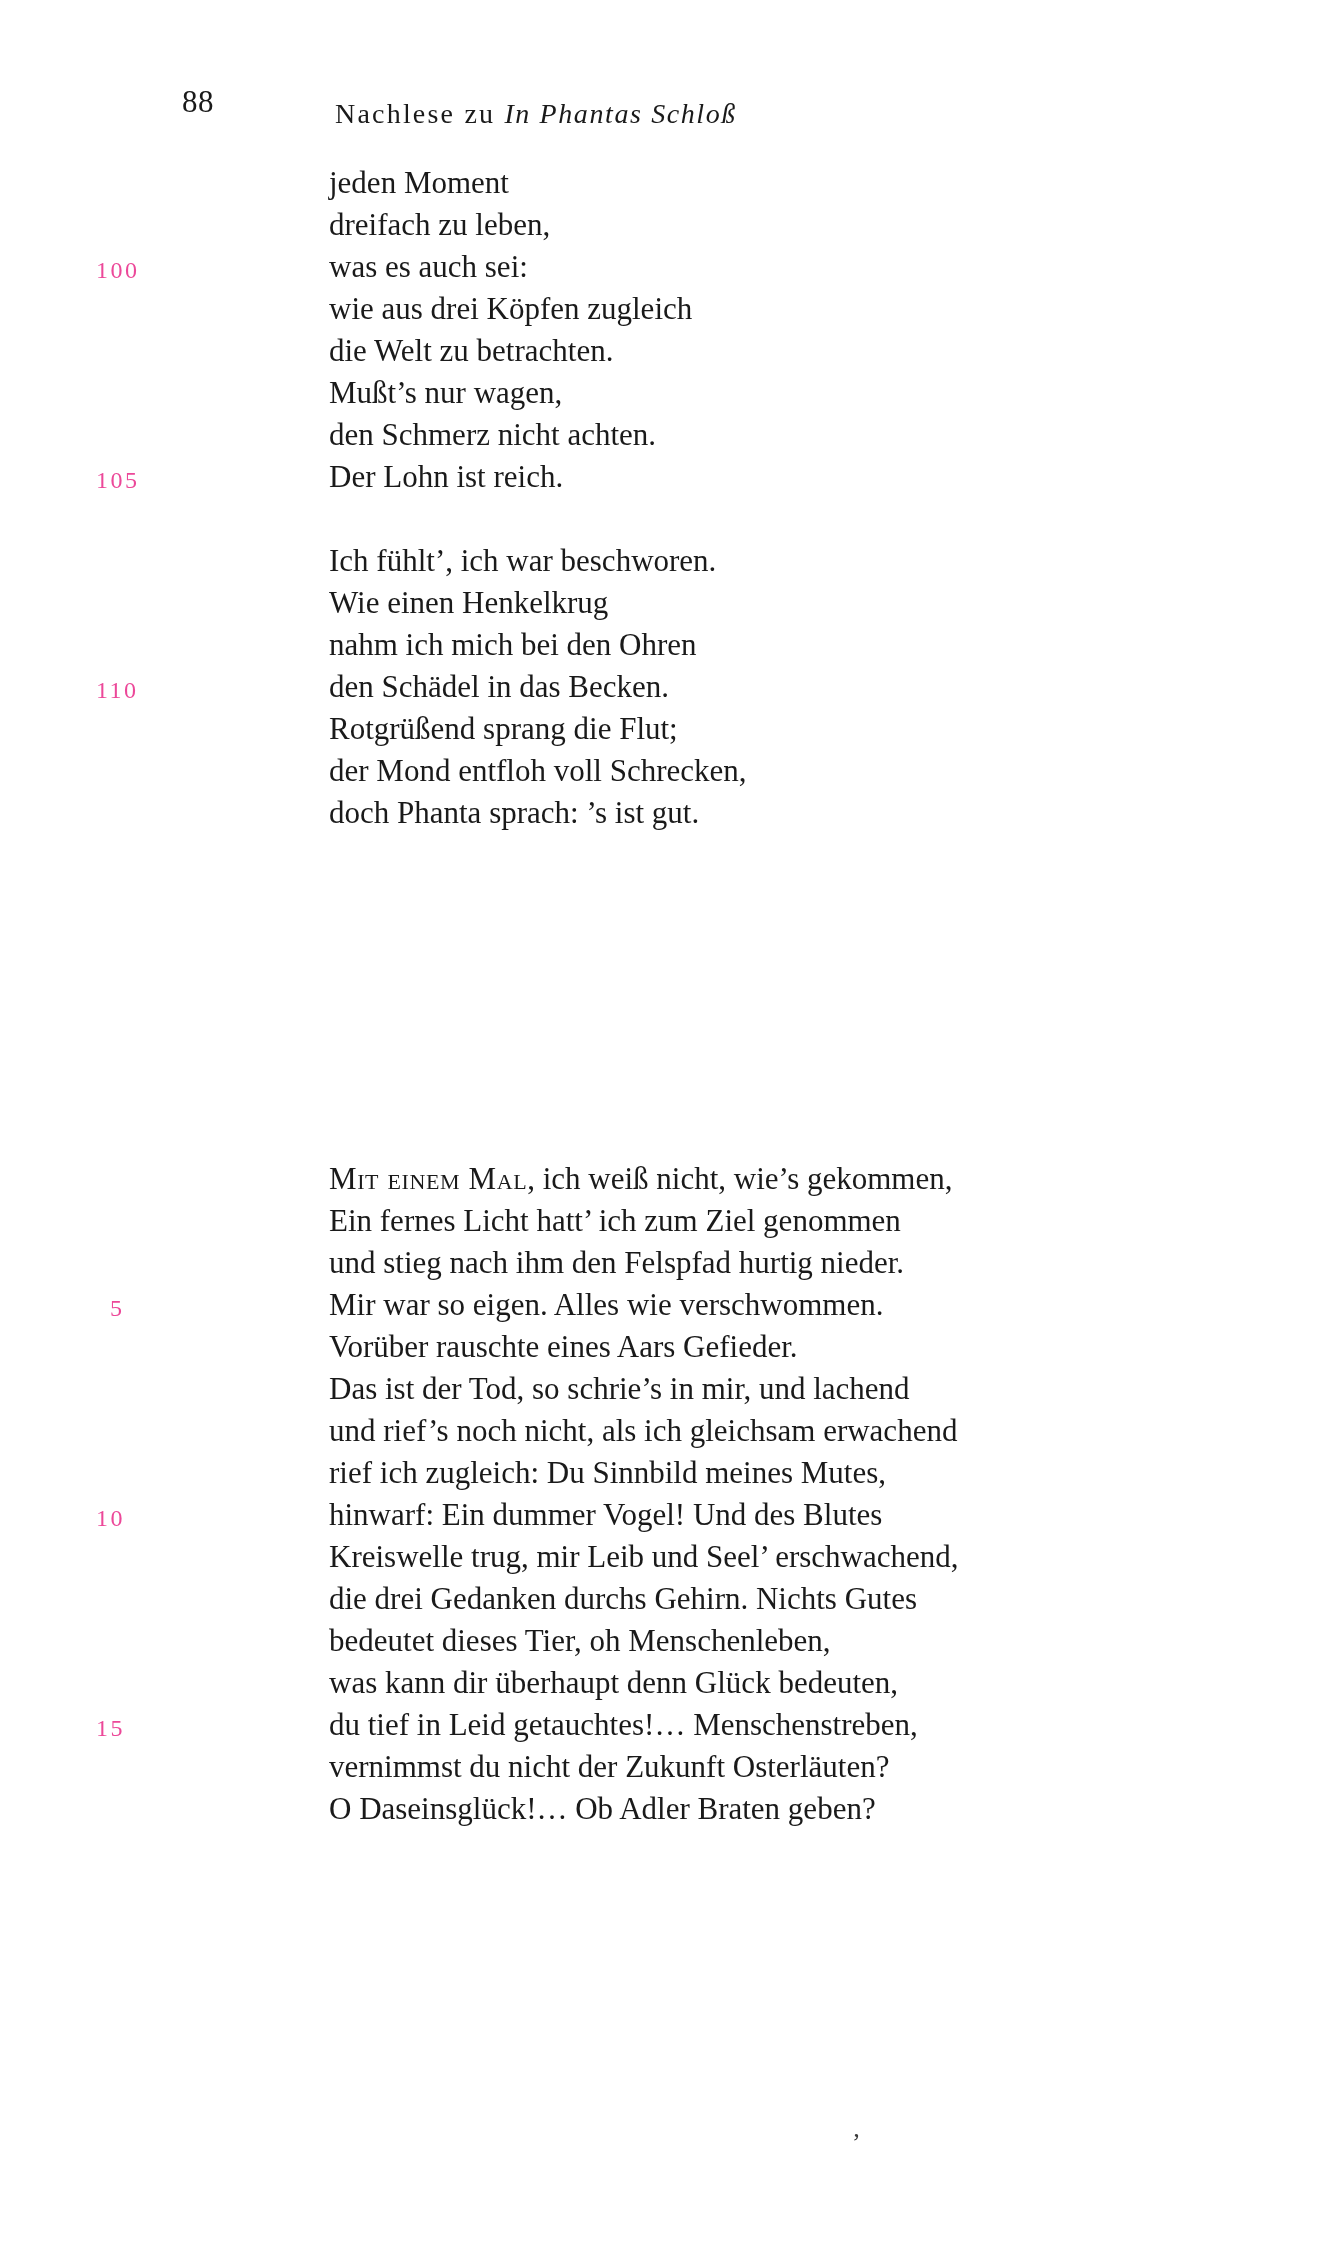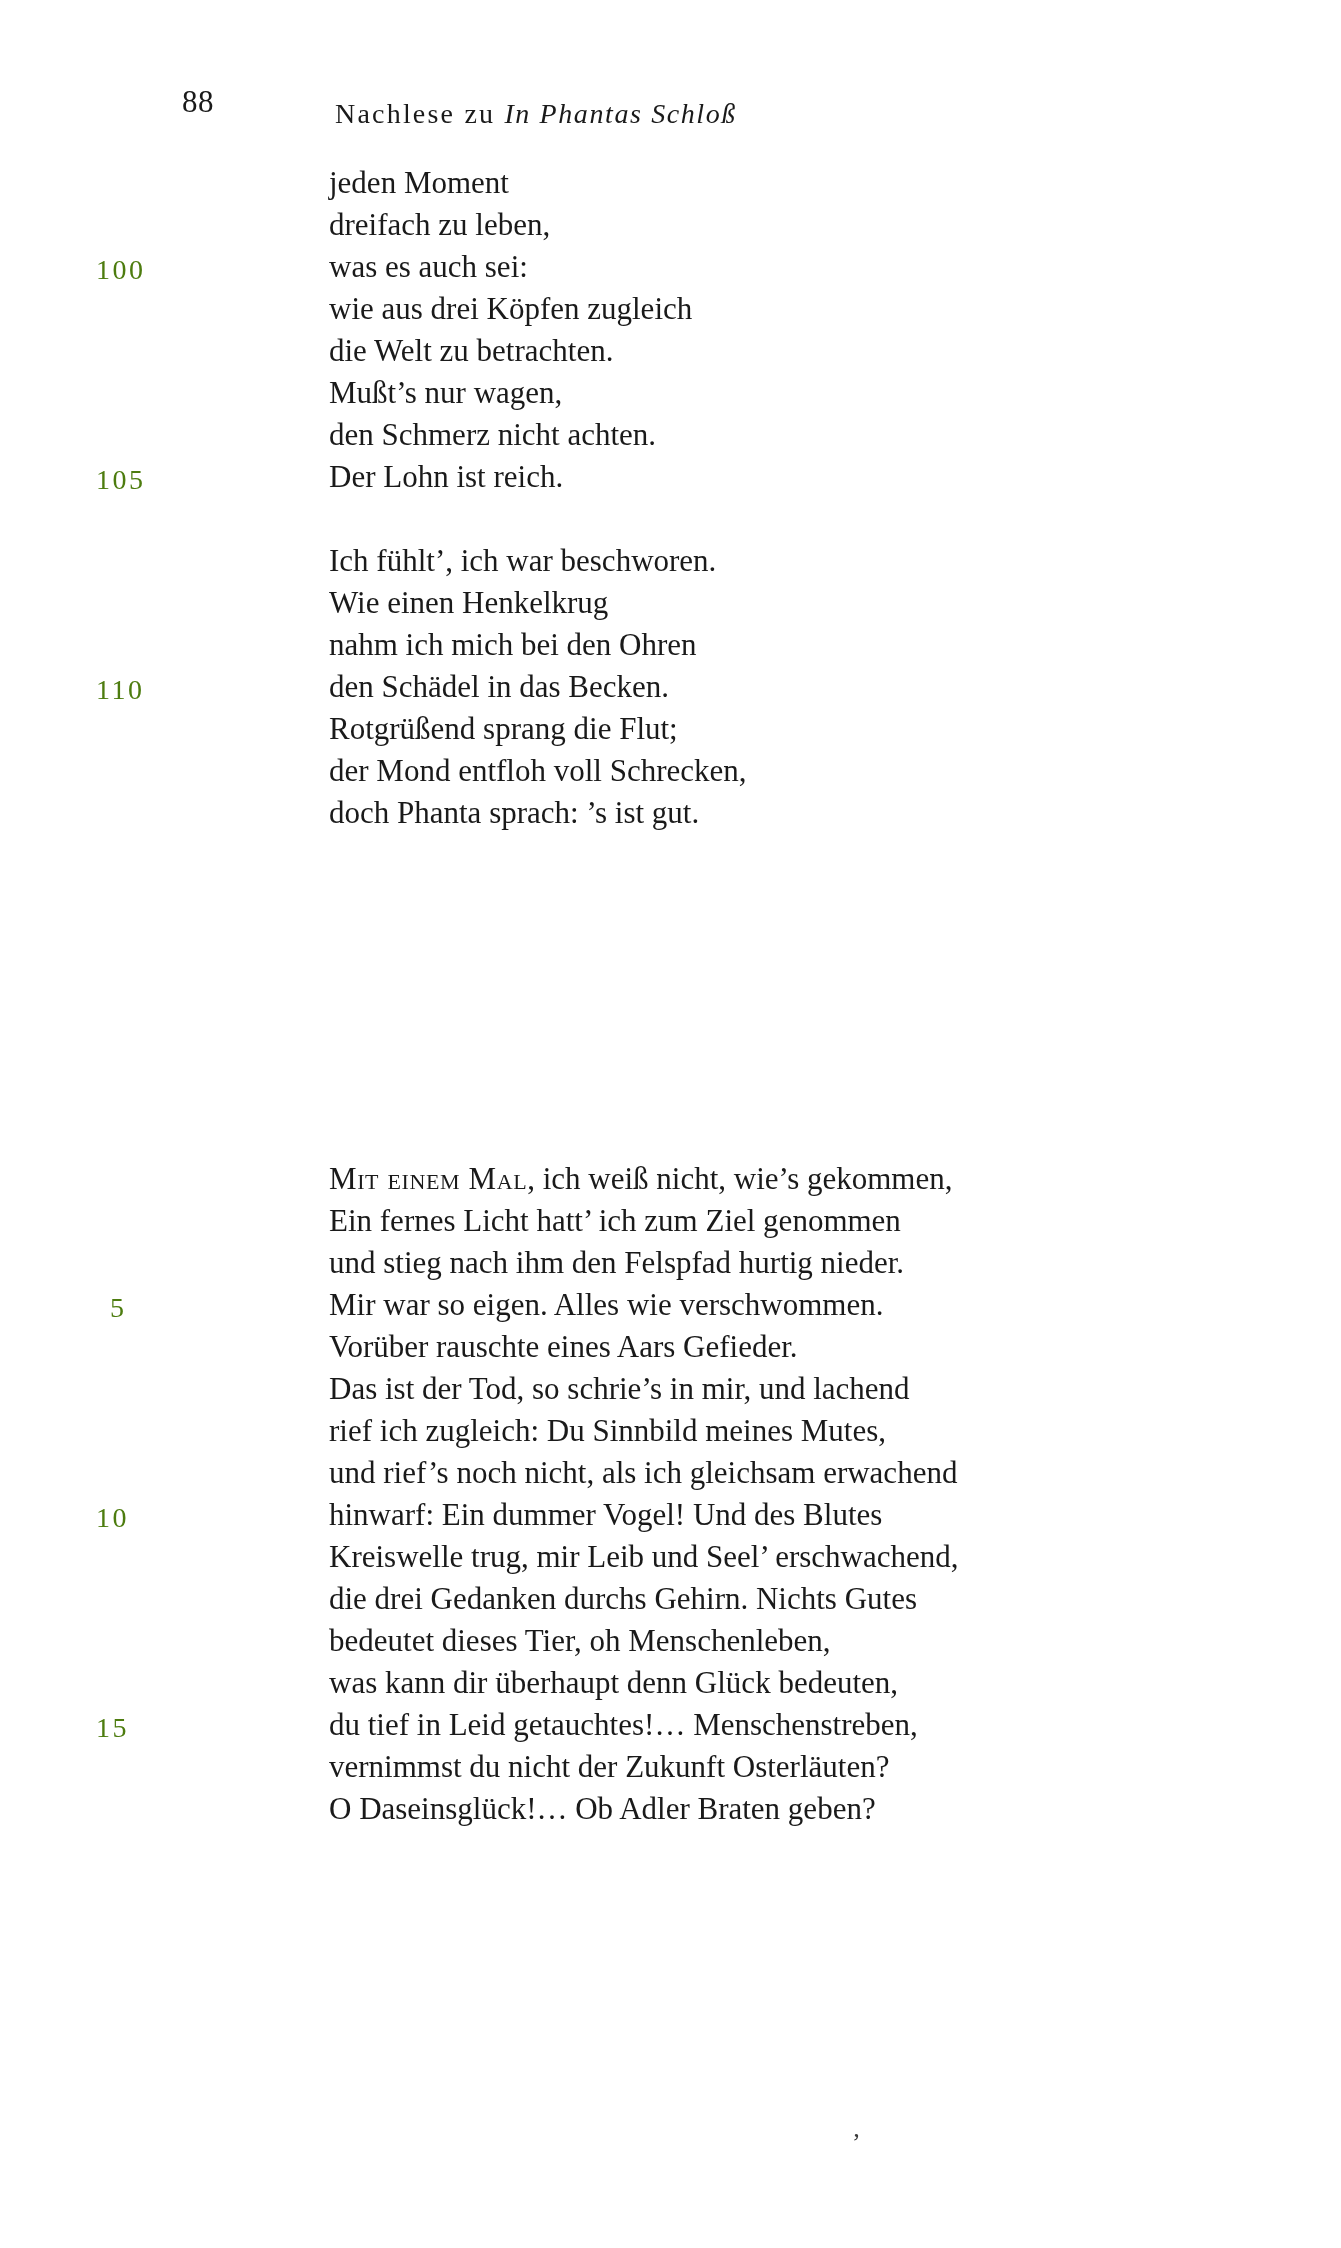--- a/index.html
+++ b/index.html
@@ -64,23 +64,23 @@
   }
   .verse-line .text {
     position: absolute;
     left: 329px;
     top: 0;
     white-space: pre;
   }
   .verse-line .lineno {
     position: absolute;
     top: 3px;
-    font-size: 28px;
+    font-size: 24px;
     letter-spacing: 2.5px;
-    color: #4d7c0f;
+    color: #ec4899;
   }
   .lineno.w3 { left: 96px; }
   .lineno.w2 { left: 96px; }
   .lineno.w1 { left: 110px; }
 
   .blank { height: 42px; }
 
   
   #poem-one { top: 162px; }
   
@@ -198,25 +198,25 @@
     <div class="verse-line">
       <span class="lineno w1"></span>
       <span class="text">Vorüber rauschte eines Aars Gefieder.</span>
     </div>
     <div class="verse-line">
       <span class="lineno w1"></span>
       <span class="text">Das ist der Tod, so schrie’s in mir, und lachend</span>
     </div>
     <div class="verse-line">
       <span class="lineno w1"></span>
+      <span class="text">und rief’s noch nicht, als ich gleichsam erwachend</span>
+    </div>
+    <div class="verse-line">
+      <span class="lineno w1"></span>
       <span class="text">rief ich zugleich: Du Sinnbild meines Mutes,</span>
-    </div>
-    <div class="verse-line">
-      <span class="lineno w1"></span>
-      <span class="text">und rief’s noch nicht, als ich gleichsam erwachend</span>
     </div>
     <div class="verse-line">
       <span class="lineno w2">10</span>
       <span class="text">hinwarf: Ein dummer Vogel! Und des Blutes</span>
     </div>
     <div class="verse-line">
       <span class="lineno w2"></span>
       <span class="text">Kreiswelle trug, mir Leib und Seel’ erschwachend,</span>
     </div>
     <div class="verse-line">

